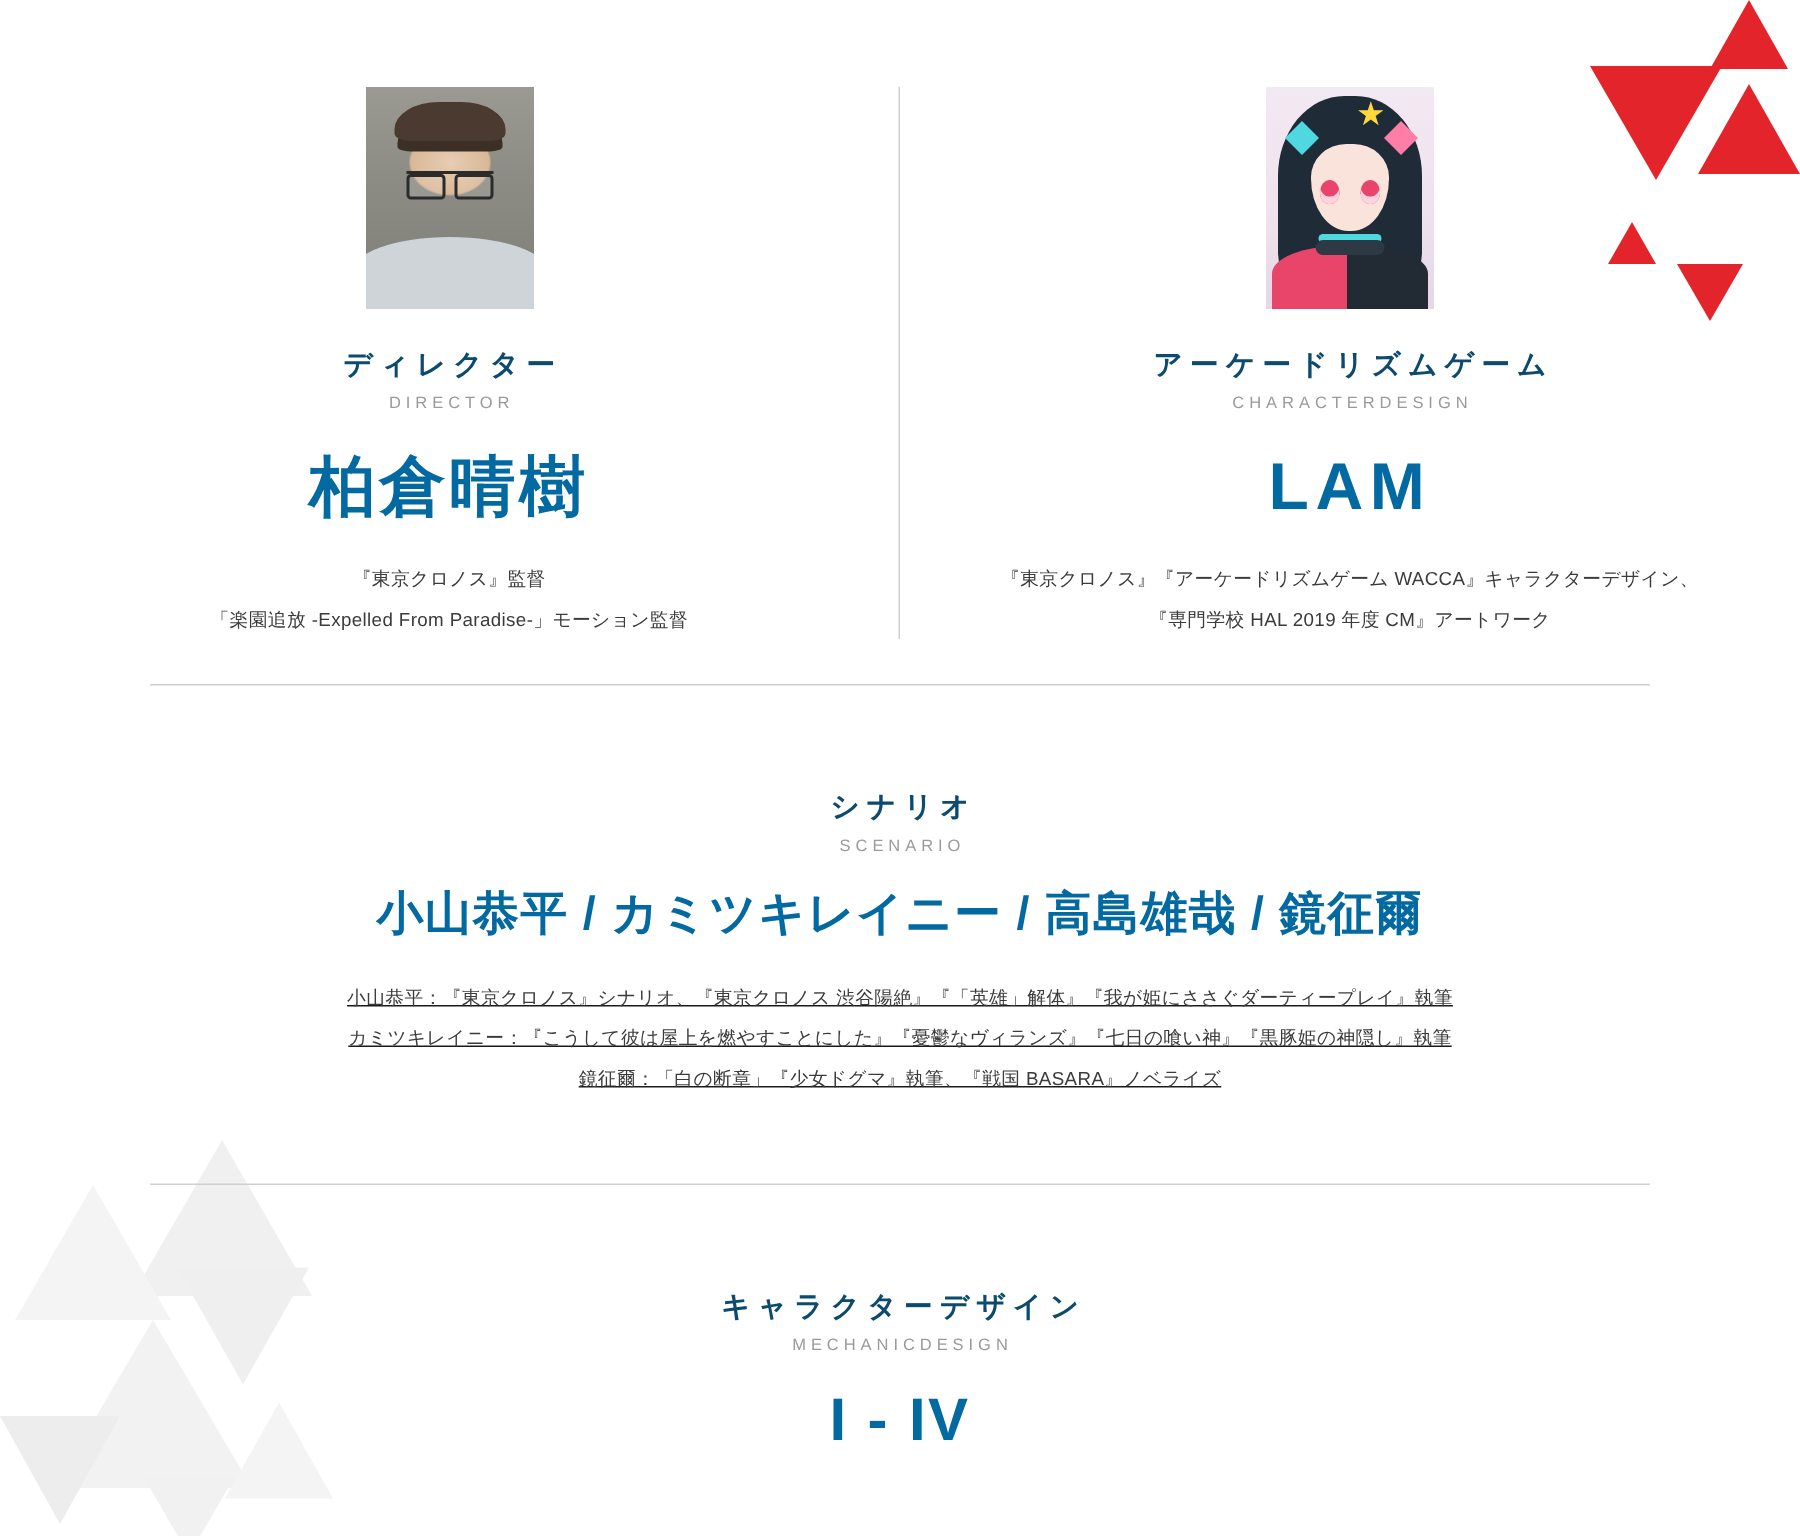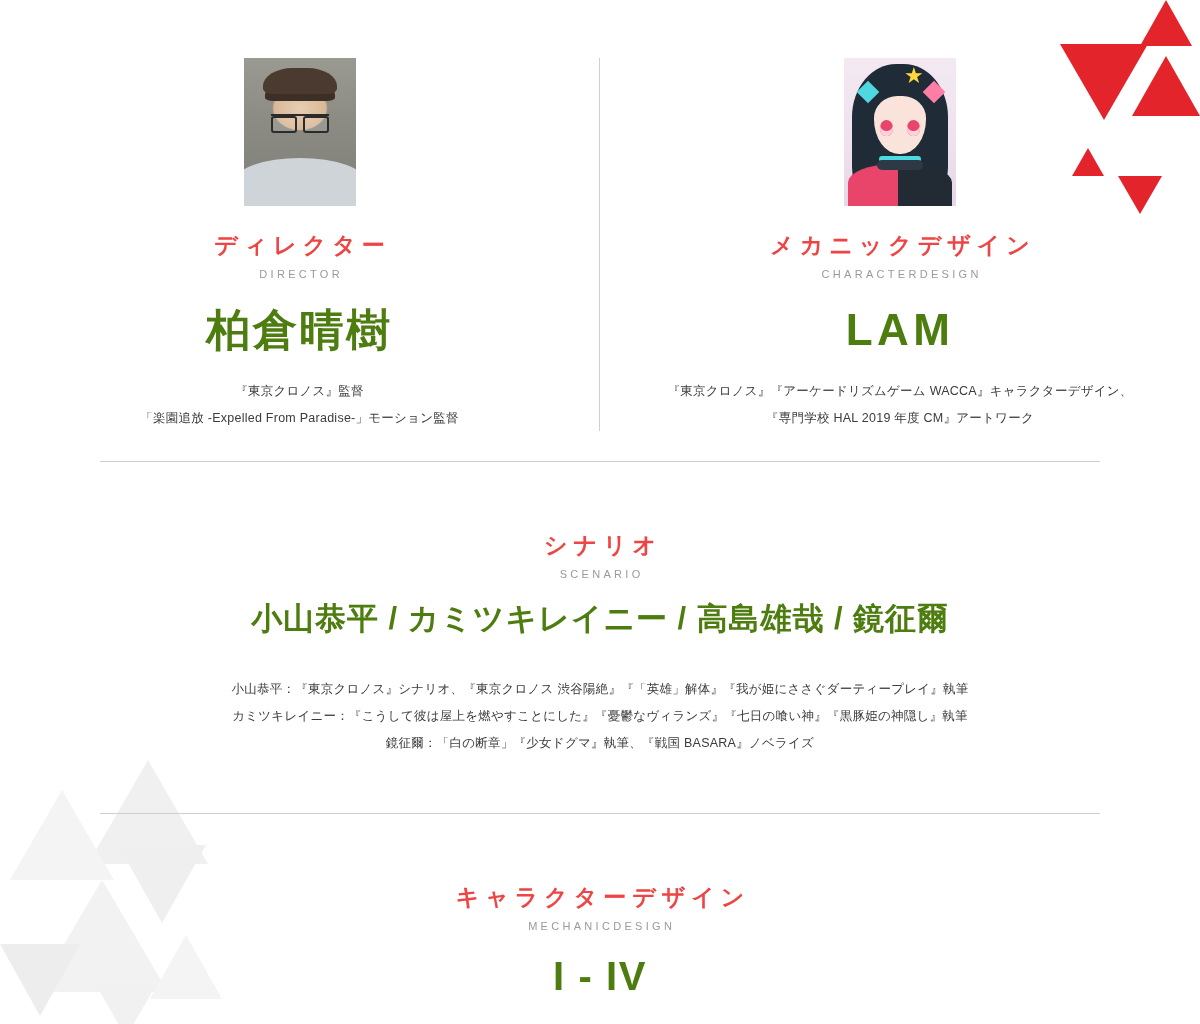--- a/index.html
+++ b/index.html
@@ -208,39 +208,39 @@
     height: 16px;
     background: #4fd8e0;
     transform: rotate(45deg);
     z-index: 4;
   }
   .illust-accent.l { left: 16px; }
   .illust-accent.r { right: 14px; background: #ff7ea8; }
 
   .role-ja {
     margin-top: 24px;
-    font-size: 23px;
+    font-size: 19px;
     font-weight: 700;
     letter-spacing: 0.26em;
     text-indent: 0.26em;
-    color: #ef4444;
+    color: #0c4a6e;
   }
   .role-en {
     margin-top: 7px;
     font-size: 11px;
     letter-spacing: 0.3em;
     text-indent: 0.3em;
     color: #9a9a9a;
   }
   .person-name {
     margin-top: 26px;
     font-size: 44px;
     font-weight: 700;
     letter-spacing: 0.06em;
-    color: #4d7c0f;
+    color: #0369a1;
     line-height: 1.1;
     white-space: nowrap;
   }
   .person-name.latin {
     letter-spacing: 0.1em;
     text-align: right;
   }
   .credits {
     margin-top: 24px;
     text-align: center;
@@ -275,21 +275,22 @@
   }
   .section .person-name.mech {
     font-size: 40px;
     letter-spacing: 0.04em;
   }
   .section .credits div {
     font-size: 12.5px;
     line-height: 2.15;
   }
   .section .credits {
-    margin-top: 40px;
+    margin-top: 26px;
+    text-decoration: underline;
   }
   .spacer-20 { height: 26px; }
 </style>
 </head>
 <body>
 
 <div class="deco-layer">
   <span class="tri grey-a"></span>
   <span class="tri grey-b"></span>
   <span class="tri grey-c"></span>
@@ -329,21 +330,21 @@
         <div class="illust-hair"></div>
         <div class="illust-face"></div>
         <div class="illust-eye l"></div>
         <div class="illust-eye r"></div>
         <div class="illust-star">★</div>
         <div class="illust-accent l"></div>
         <div class="illust-accent r"></div>
         <div class="illust-collar"></div>
         <div class="illust-body"></div>
       </div>
-      <div class="role-ja">メカニックデザイン</div>
+      <div class="role-ja">アーケードリズムゲーム</div>
       <div class="role-en">CHARACTERDESIGN</div>
       <div class="person-name latin">LAM</div>
       <div class="credits">
         <div>『東京クロノス』『アーケードリズムゲーム WACCA』キャラクターデザイン、</div>
         <div>『専門学校 HAL 2019 年度 CM』アートワーク</div>
       </div>
     </div>
 
   </div>
 

